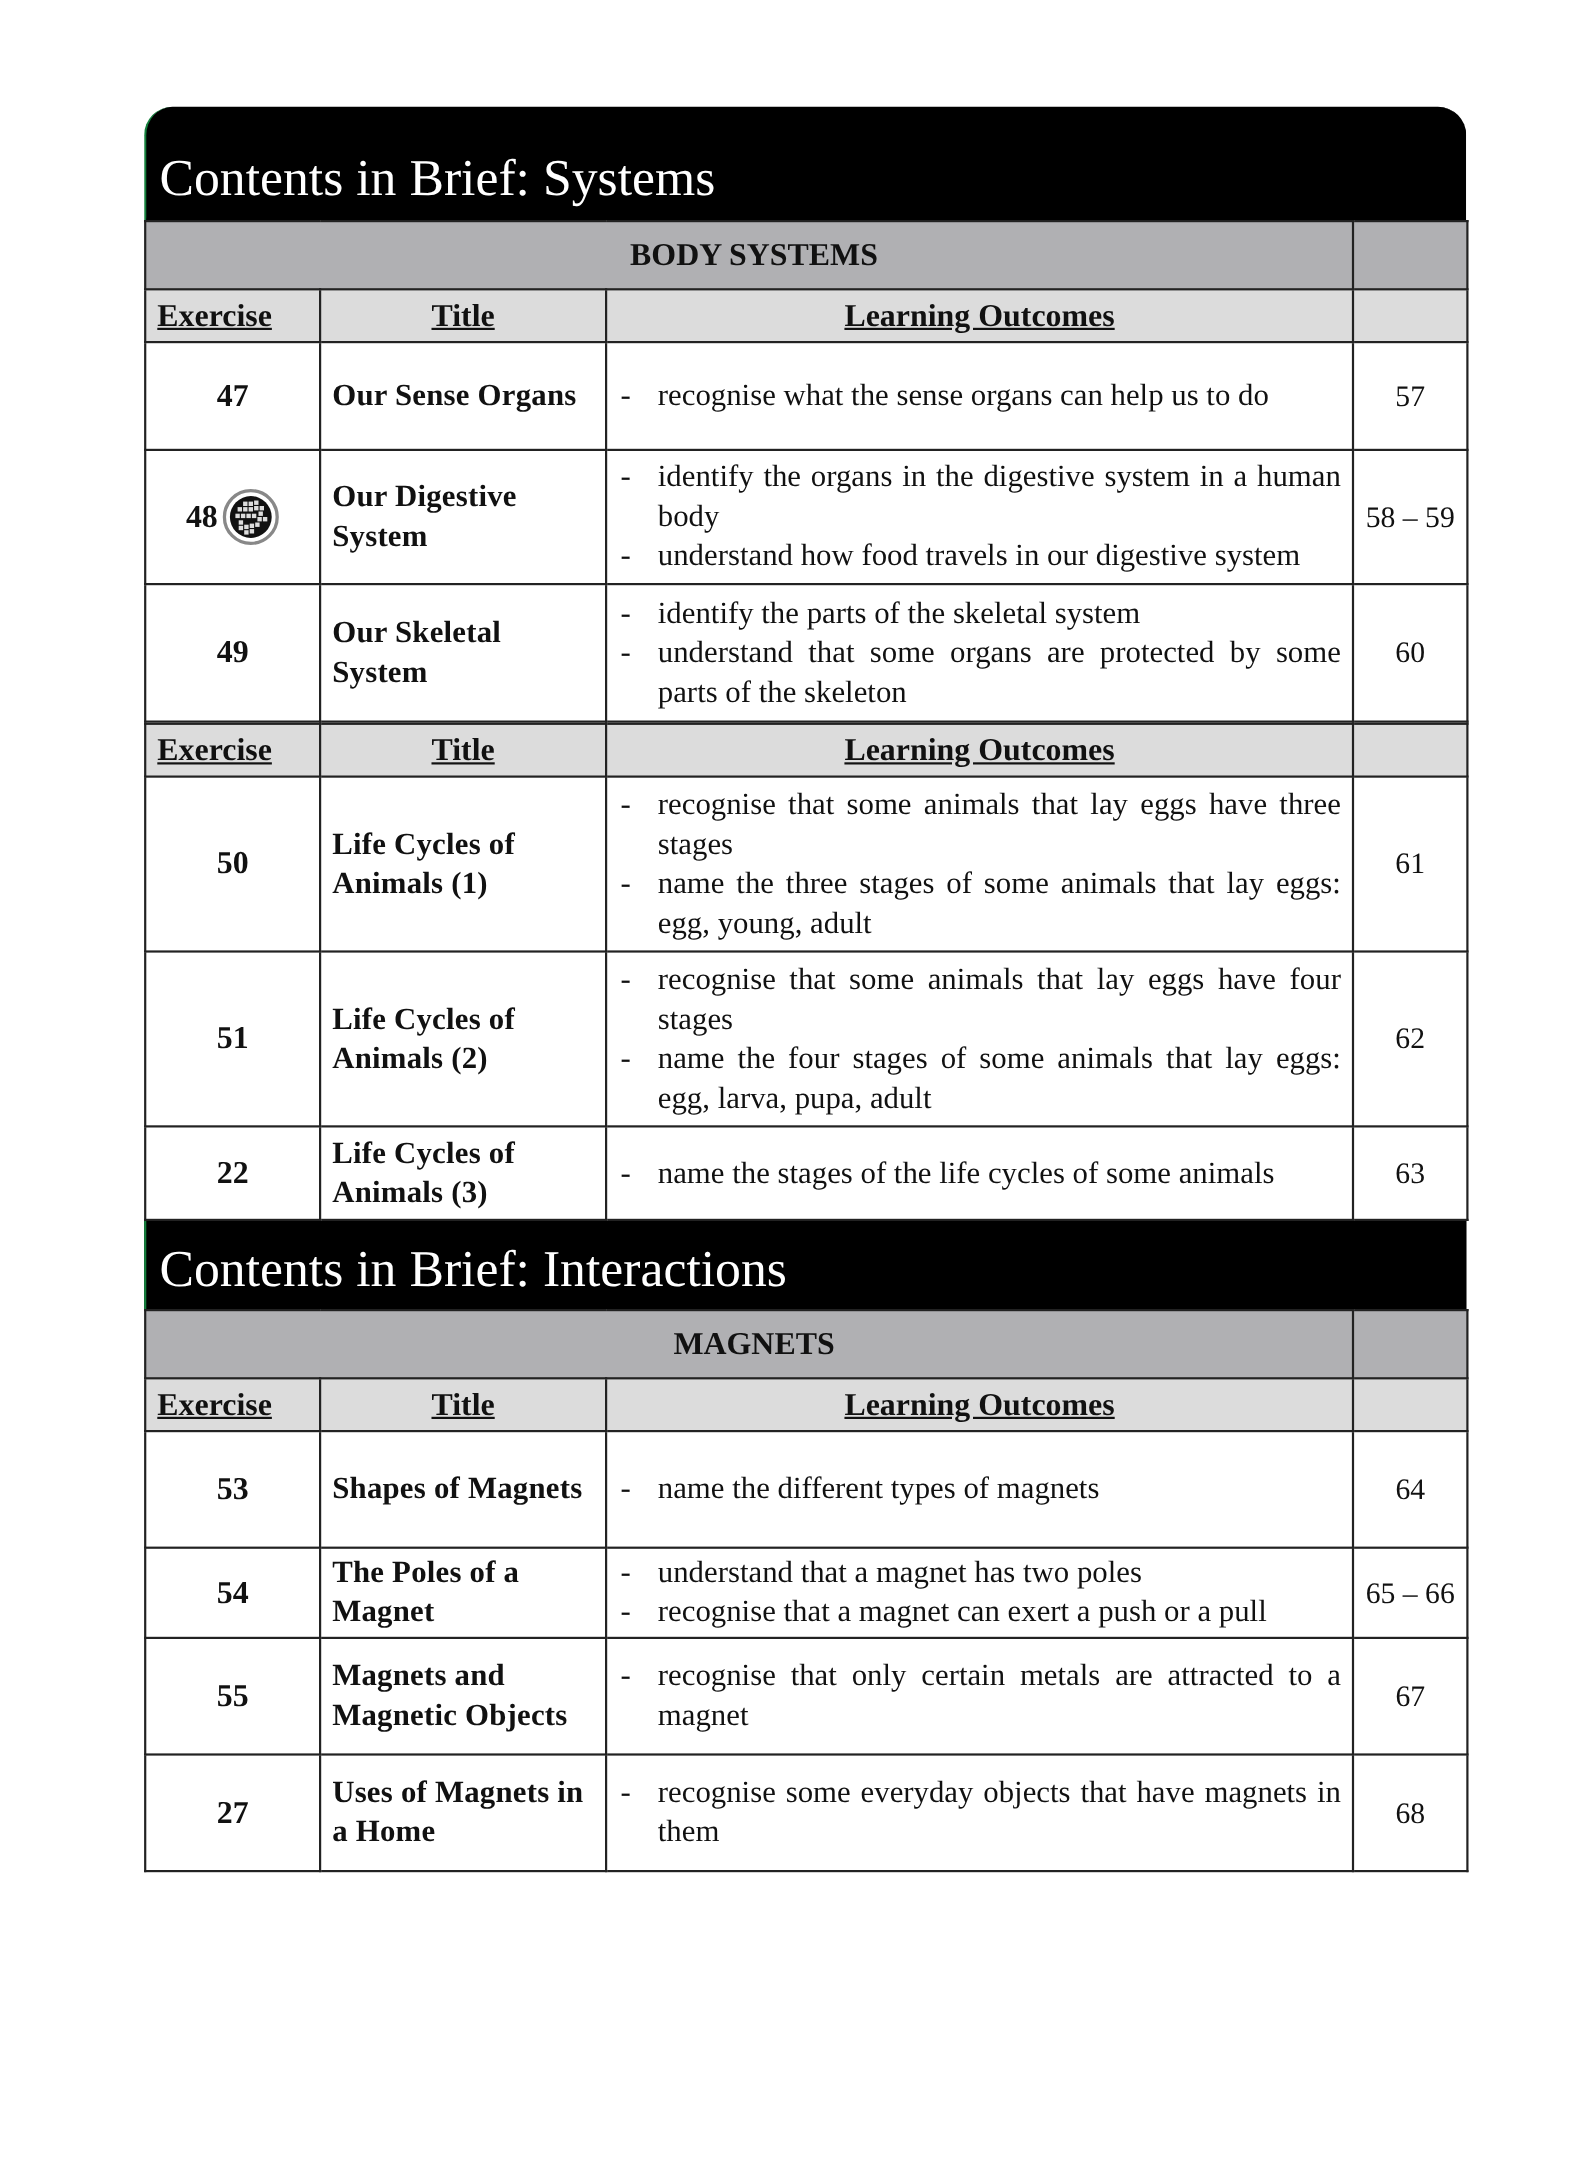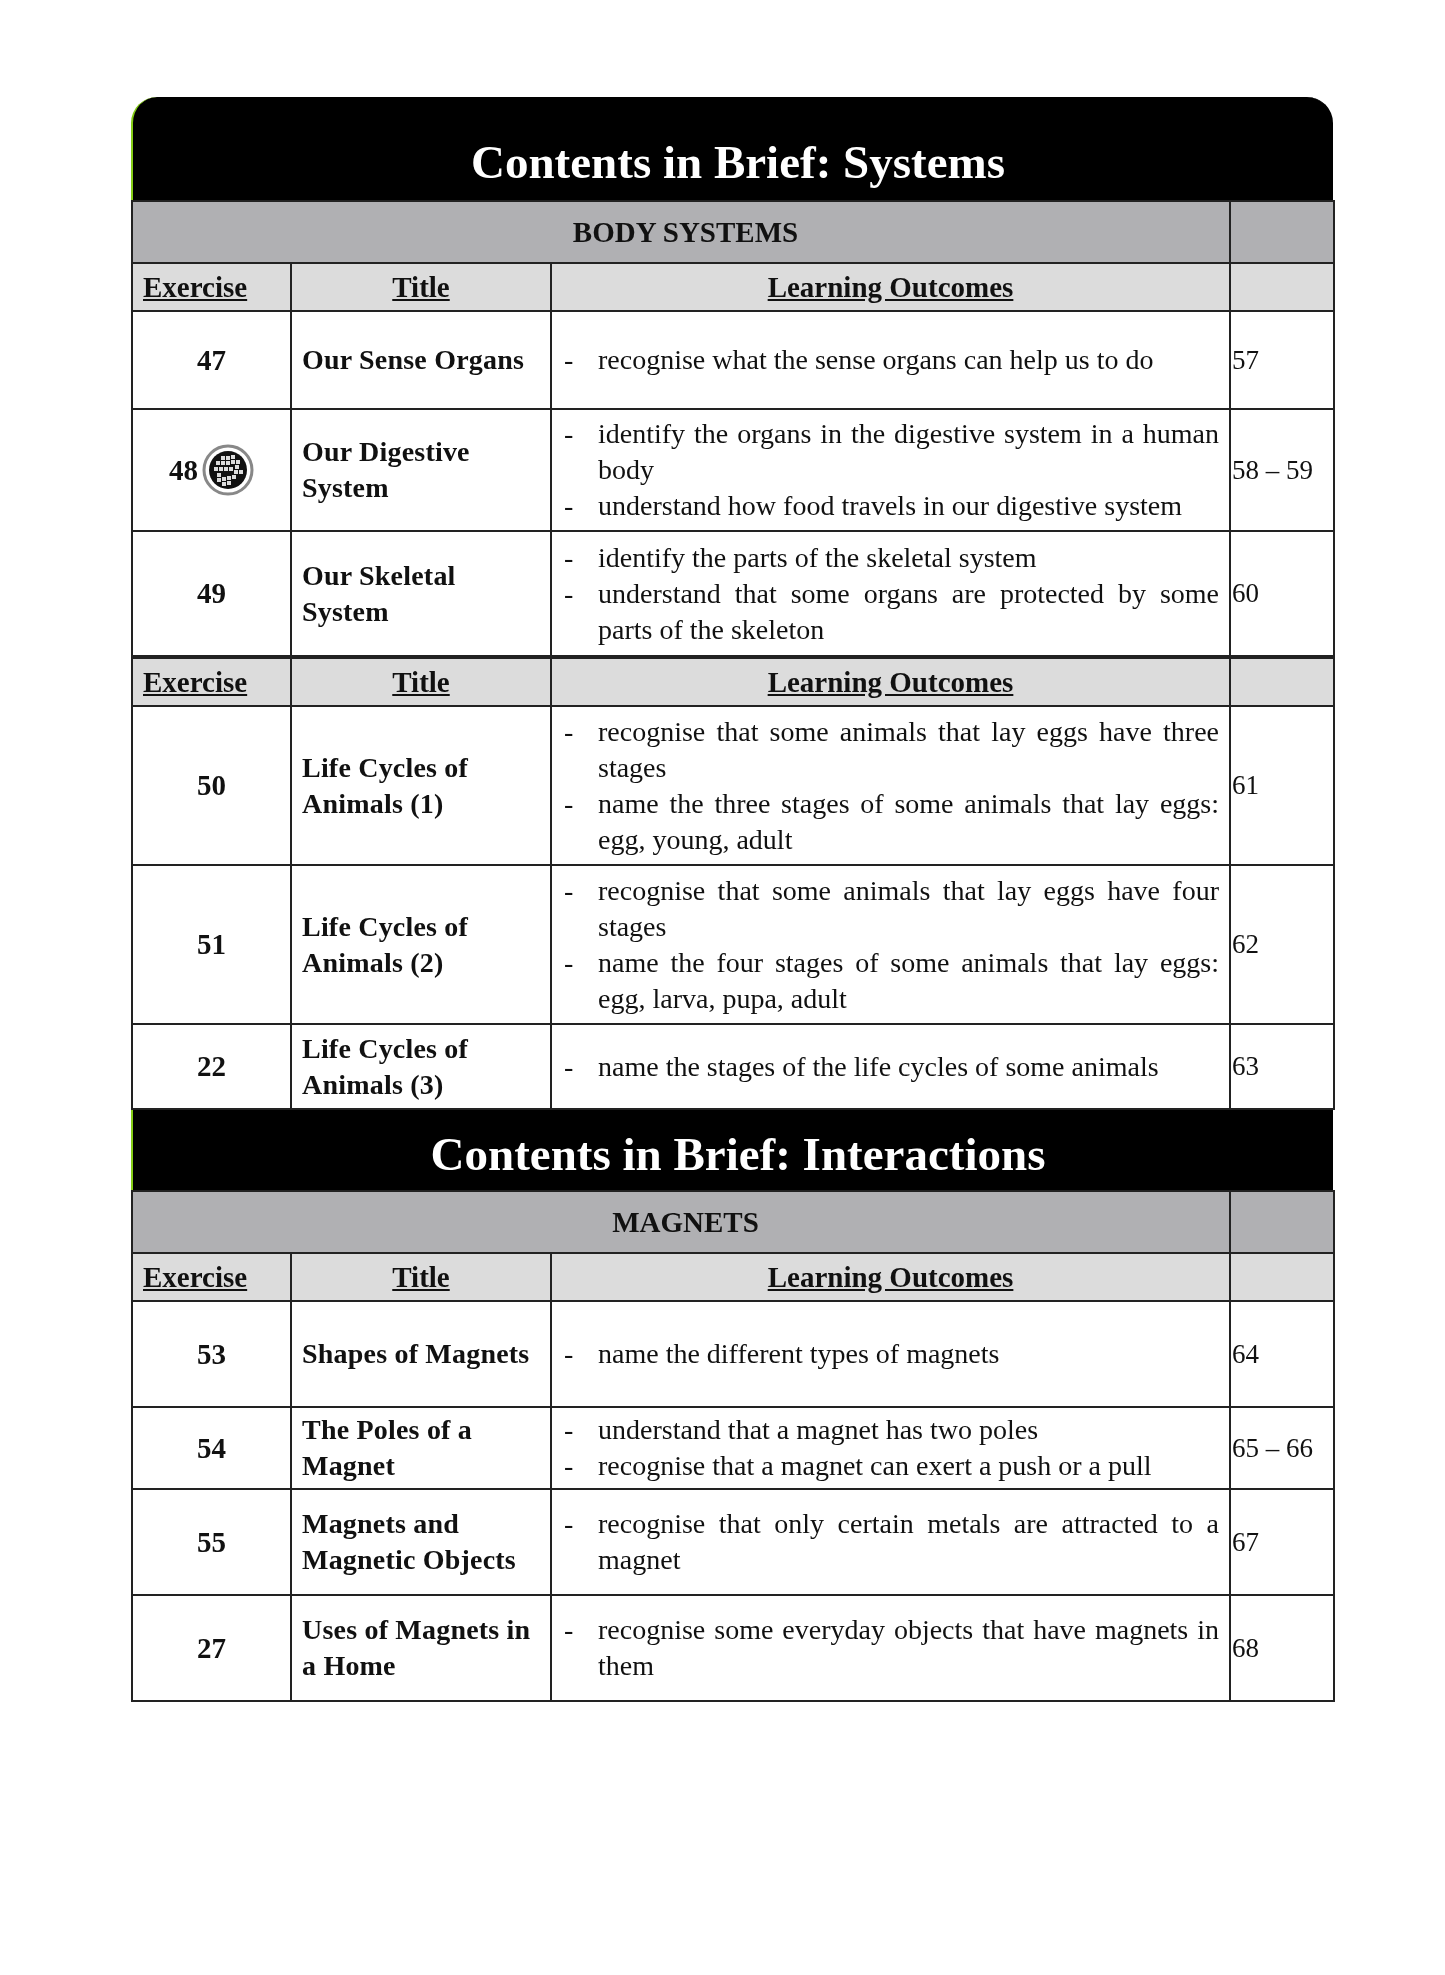--- a/index.html
+++ b/index.html
@@ -1,41 +1,41 @@
 <!DOCTYPE html>
 <html><head>
 <meta charset="utf-8">
 <style>
   html, body { margin: 0; padding: 0; background: #ffffff; }
   body { width: 1445px; height: 1975px; position: relative; font-family: "Liberation Serif", "DejaVu Serif", serif; color: #111; }
   .sheet { position: absolute; left: 131px; top: 97px; width: 1202px; }
   .section-title {
-    background: #000; color: #fff; font-weight: bold; font-size: 47px;
+    background: #000; color: #fff; font-weight: normal; font-size: 47px;
     padding-left: 12px; box-sizing: border-box; display: flex; align-items: flex-end;
-    border-left: 2px solid #84cc16; border-right: 2px solid #000; justify-content: center;
+    border-left: 2px solid #15803d; border-right: 2px solid #000;
   }
   .section-title span { line-height: 1; }
   .section-title.first { border-top-left-radius: 26px; border-top-right-radius: 26px; height: 103px; padding-bottom: 14px; }
   .section-title.mid { height: 80px; padding-bottom: 12px; }
   table { border-collapse: collapse; width: 1202px; table-layout: fixed; }
   td, th { border: 2px solid #222; box-sizing: border-box; }
   col.c1 { width: 159px; } col.c2 { width: 260px; } col.c3 { width: 679px; } col.c4 { width: 104px; }
   .topic-row td { background: #b0b0b3; height: 62px; font-weight: bold; font-size: 29px; padding-left: 10px; text-align: center; }
   .topic-row td.blank { padding: 0; }
   .head-row th { background: #dcdcdc; height: 48px; font-size: 29px; font-weight: bold; text-decoration: underline; }
   .head-row th.ex { text-align: left; padding-left: 10px; }
   .data-row td { vertical-align: middle; background: #fff; }
   .ex-num { text-align: center; font-weight: bold; font-size: 29px; }
   .ex-wrap { display: inline-flex; align-items: center; gap: 4px; }
   .title-cell { font-weight: bold; font-size: 28px; padding: 0 8px 0 10px; line-height: 36px; letter-spacing: 0.2px; }
   .outcomes { padding: 4px 10px 4px 10px; font-size: 28px; line-height: 36px; }
   .outcome { display: flex; }
   .outcome .dash { width: 34px; flex: 0 0 34px; padding-left: 2px; }
   .outcome .txt { flex: 1; text-align: justify; }
-  .page { text-align: left; font-size: 27px; }
+  .page { text-align: center; font-size: 27px; }
   .badge { width: 52px; height: 52px; display: inline-block; }
 </style>
 </head>
 <body>
 
 <div class="sheet">
 
   <div class="section-title first">
     <span>Contents in Brief: Systems</span>
   </div>

